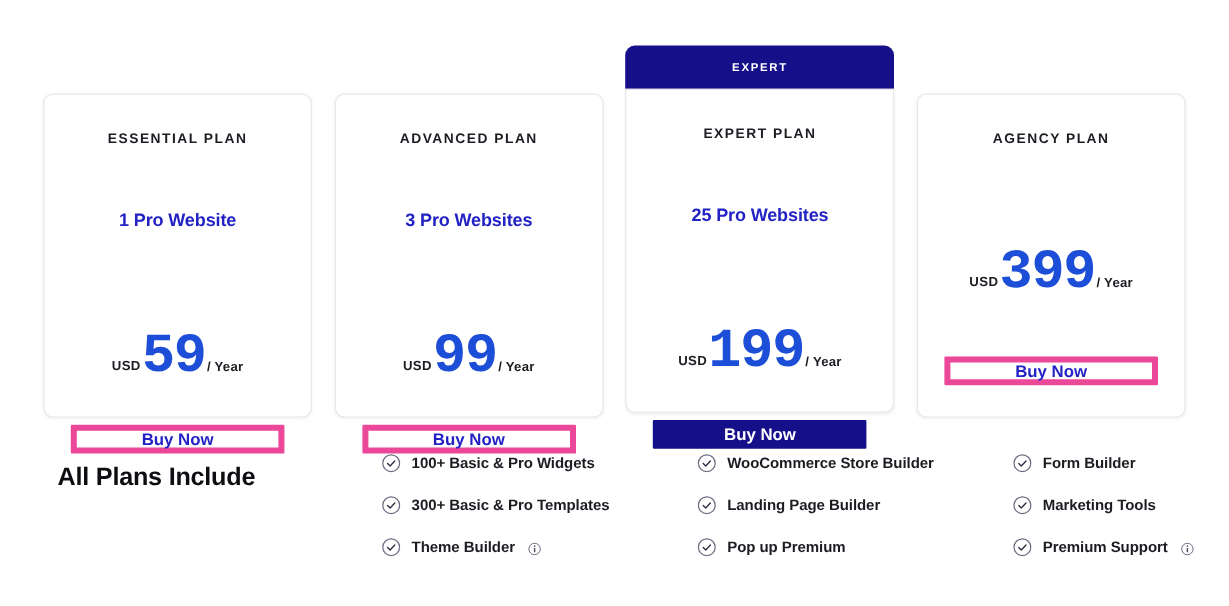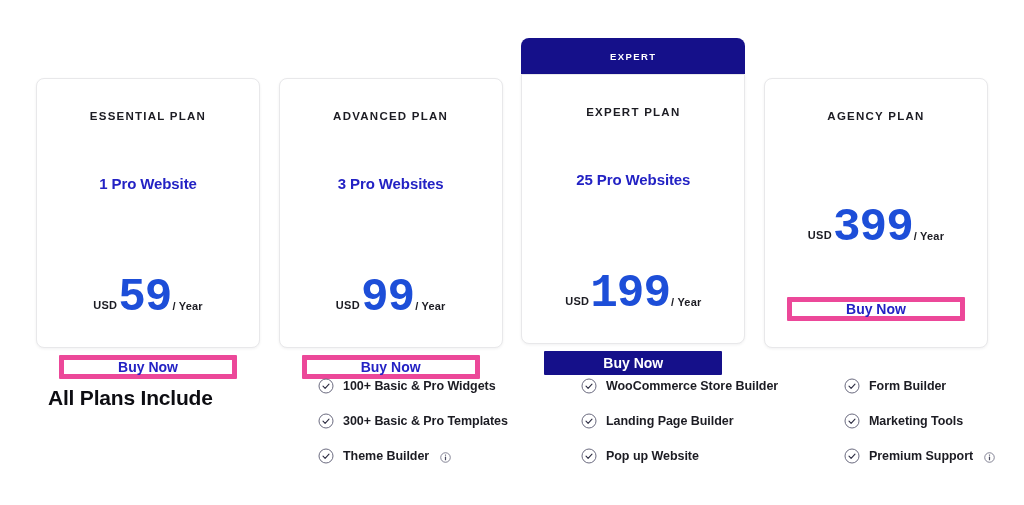--- a/index.html
+++ b/index.html
@@ -325,21 +325,21 @@
             <circle cx="8" cy="8" r="7" fill="none" stroke="#6b6b80" stroke-width="1"></circle>
             <path d="M5 8.2 L7.1 10.3 L11 6.2" fill="none" stroke="#2b2b40" stroke-width="1.1" stroke-linecap="round" stroke-linejoin="round"></path>
           </svg>
           <span class="feature-label">Landing Page Builder</span>
         </div>
         <div class="feature">
           <svg class="check-icon" viewBox="0 0 16 16">
             <circle cx="8" cy="8" r="7" fill="none" stroke="#6b6b80" stroke-width="1"></circle>
             <path d="M5 8.2 L7.1 10.3 L11 6.2" fill="none" stroke="#2b2b40" stroke-width="1.1" stroke-linecap="round" stroke-linejoin="round"></path>
           </svg>
-          <span class="feature-label">Pop up Website</span>
+          <span class="feature-label">Pop up Premium</span>
         </div>
       </div>
 
       <div class="feature-col c3">
         <div class="feature">
           <svg class="check-icon" viewBox="0 0 16 16">
             <circle cx="8" cy="8" r="7" fill="none" stroke="#6b6b80" stroke-width="1"></circle>
             <path d="M5 8.2 L7.1 10.3 L11 6.2" fill="none" stroke="#2b2b40" stroke-width="1.1" stroke-linecap="round" stroke-linejoin="round"></path>
           </svg>
           <span class="feature-label">Form Builder</span>

